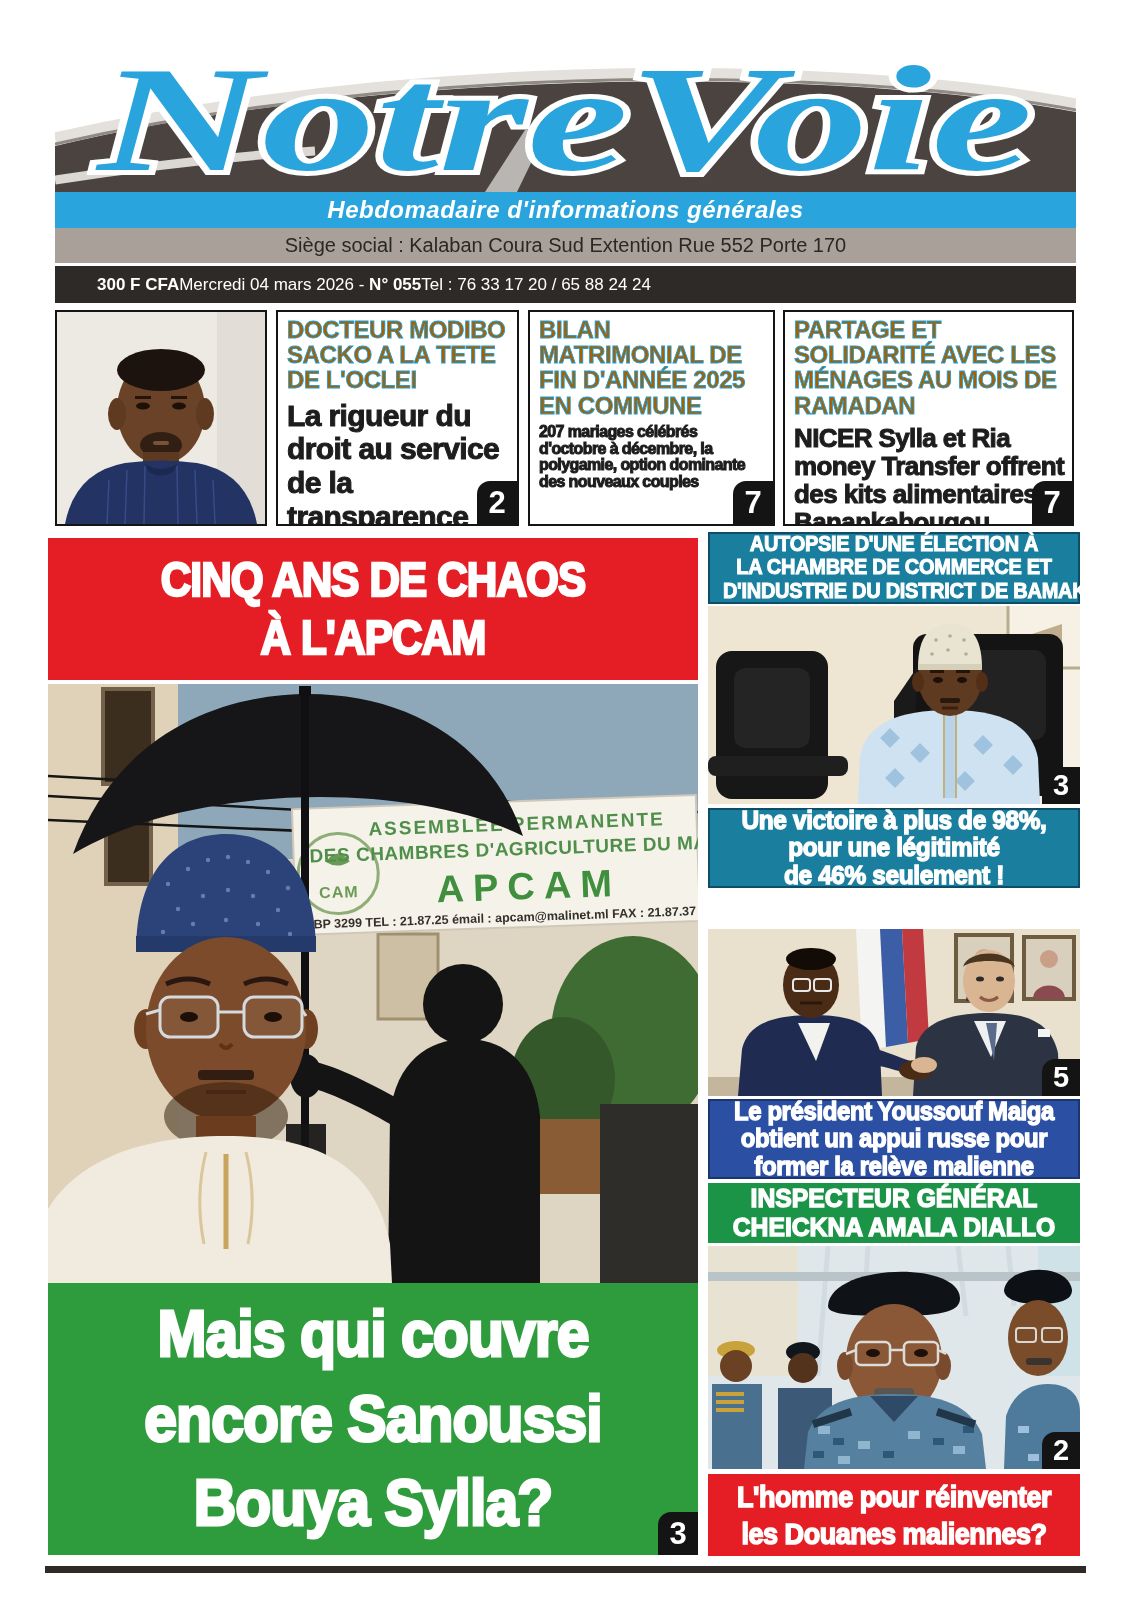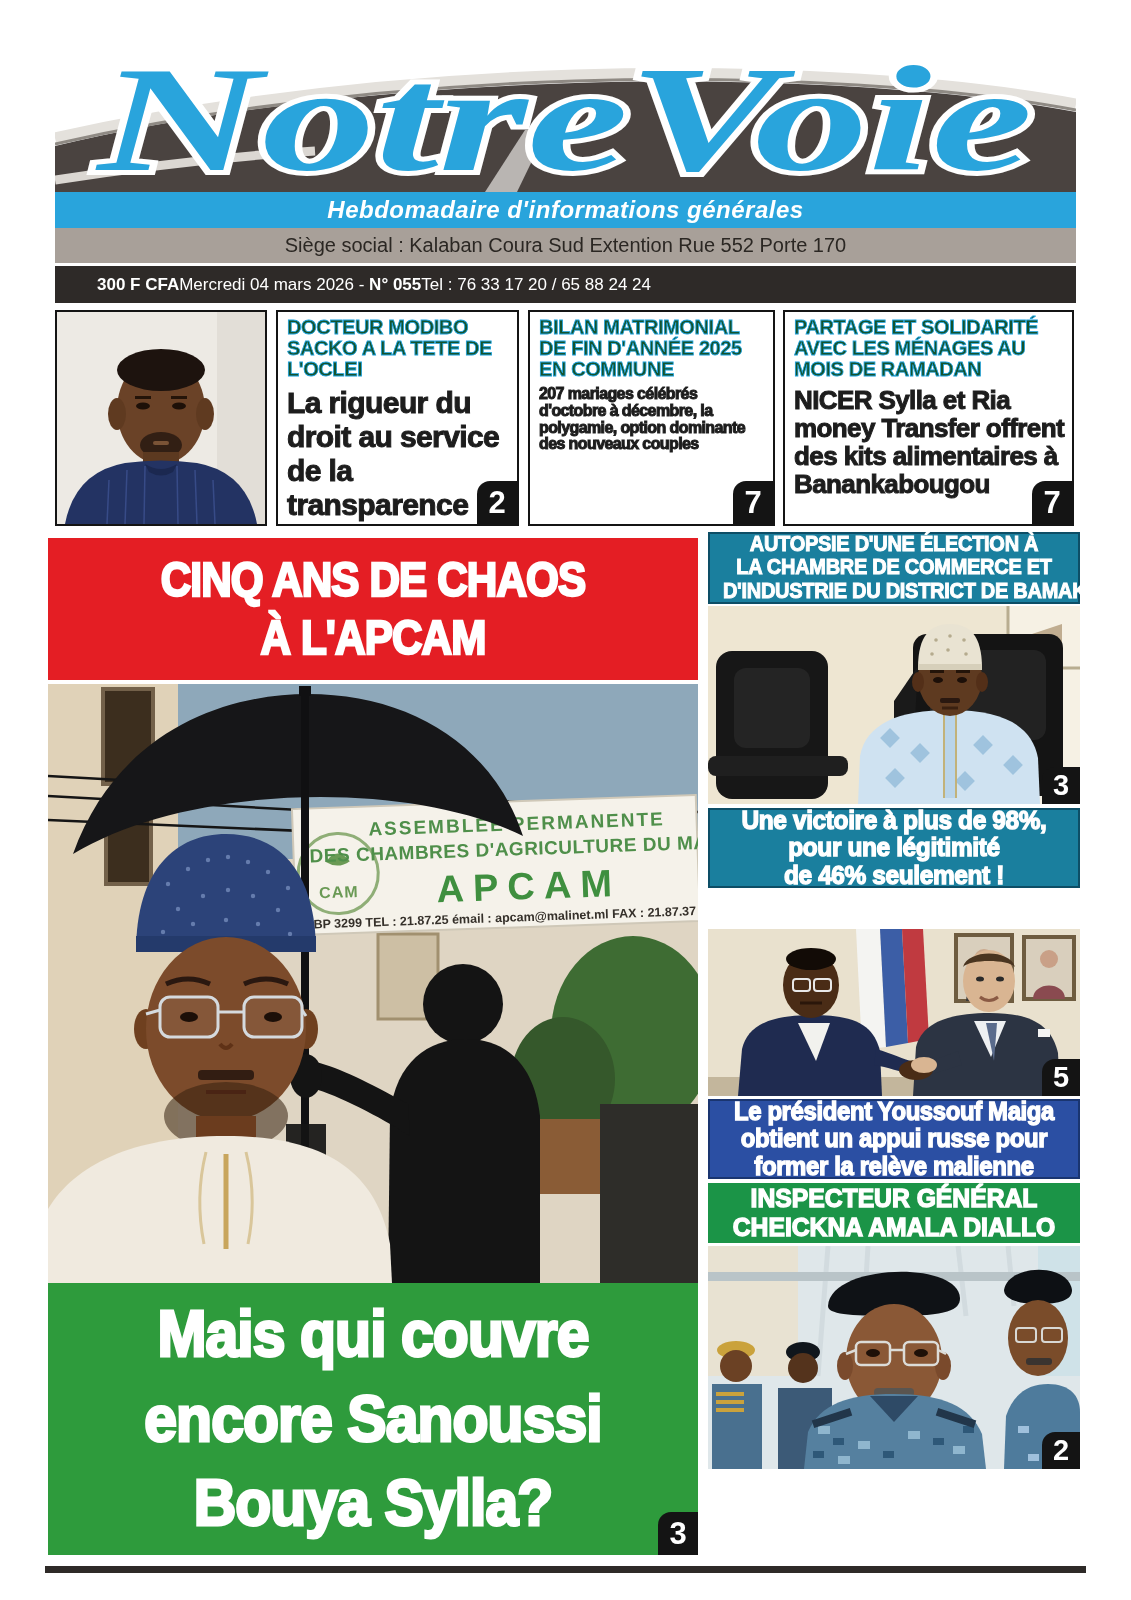--- a/index.html
+++ b/index.html
@@ -12,21 +12,21 @@
        font-style:italic;font-weight:bold;font-size:24px;letter-spacing:.5px;}
   .address-bar{background:#A8A099;color:#2b2723;display:flex;align-items:center;justify-content:center;
        font-size:20px;}
   .info-bar{background:#2E2A28;color:#fff;display:flex;align-items:center;
        font-size:17px;padding:0 42px;}
   .info-bar .b{font-weight:bold;}
 
   
   .box{border:2px solid #141414;background:#fff;position:absolute;box-sizing:border-box;overflow:hidden;}
   .brief{padding:5px 8px 4px 9px;}
-  .kicker-blue{color:#14532d;font-weight:bold;font-size:20px;line-height:1.05;letter-spacing:-0.4px;
+  .kicker-blue{color:#a16207;font-weight:bold;font-size:24px;line-height:1.05;letter-spacing:-0.4px;
        -webkit-text-stroke:0.8px #1BA0DC;}
   .brief-title{color:#1d1d1d;font-weight:bold;letter-spacing:-0.6px;-webkit-text-stroke:1px #1d1d1d;margin-top:6px;}
   .t1{font-size:30px;line-height:1.13;}
   .t2{font-size:16px;line-height:1.05;}
   .t3{font-size:26px;line-height:1.08;}
 
   
   .banner{position:absolute;box-sizing:border-box;display:flex;align-items:center;justify-content:center;
        text-align:center;color:#fff;font-weight:bold;}
   .sqz{transform:scaleX(.88);transform-origin:50% 50%;width:100%;}
@@ -421,16 +421,22 @@
           <rect x="310" y="180" width="11" height="7"></rect>
           <rect x="340" y="195" width="11" height="7"></rect>
           <rect x="320" y="208" width="11" height="7"></rect>
         </g>
       <rect x="360" y="196" width="12" height="18" fill="#d8b12c"></rect>
       <rect x="360" y="214" width="12" height="9" fill="#c0392b"></rect>
     </svg>
     <span class="pbadge small">2</span>
   </div>
 
+  <div class="banner red-bg" style="left:708px;top:1474px;width:372px;height:82px;">
+    <div class="sqz rc-red-text" style="transform:scaleX(.9);">
+      <span class="line">L'homme pour réinventer</span>
+      <span class="line">les Douanes maliennes?</span>
+    </div>
+  </div>
 
   <div class="abs bottom-rule" style="left:45px;top:1566px;width:1041px;height:7px;"></div>
 
 </div>
 
 </body></html>

